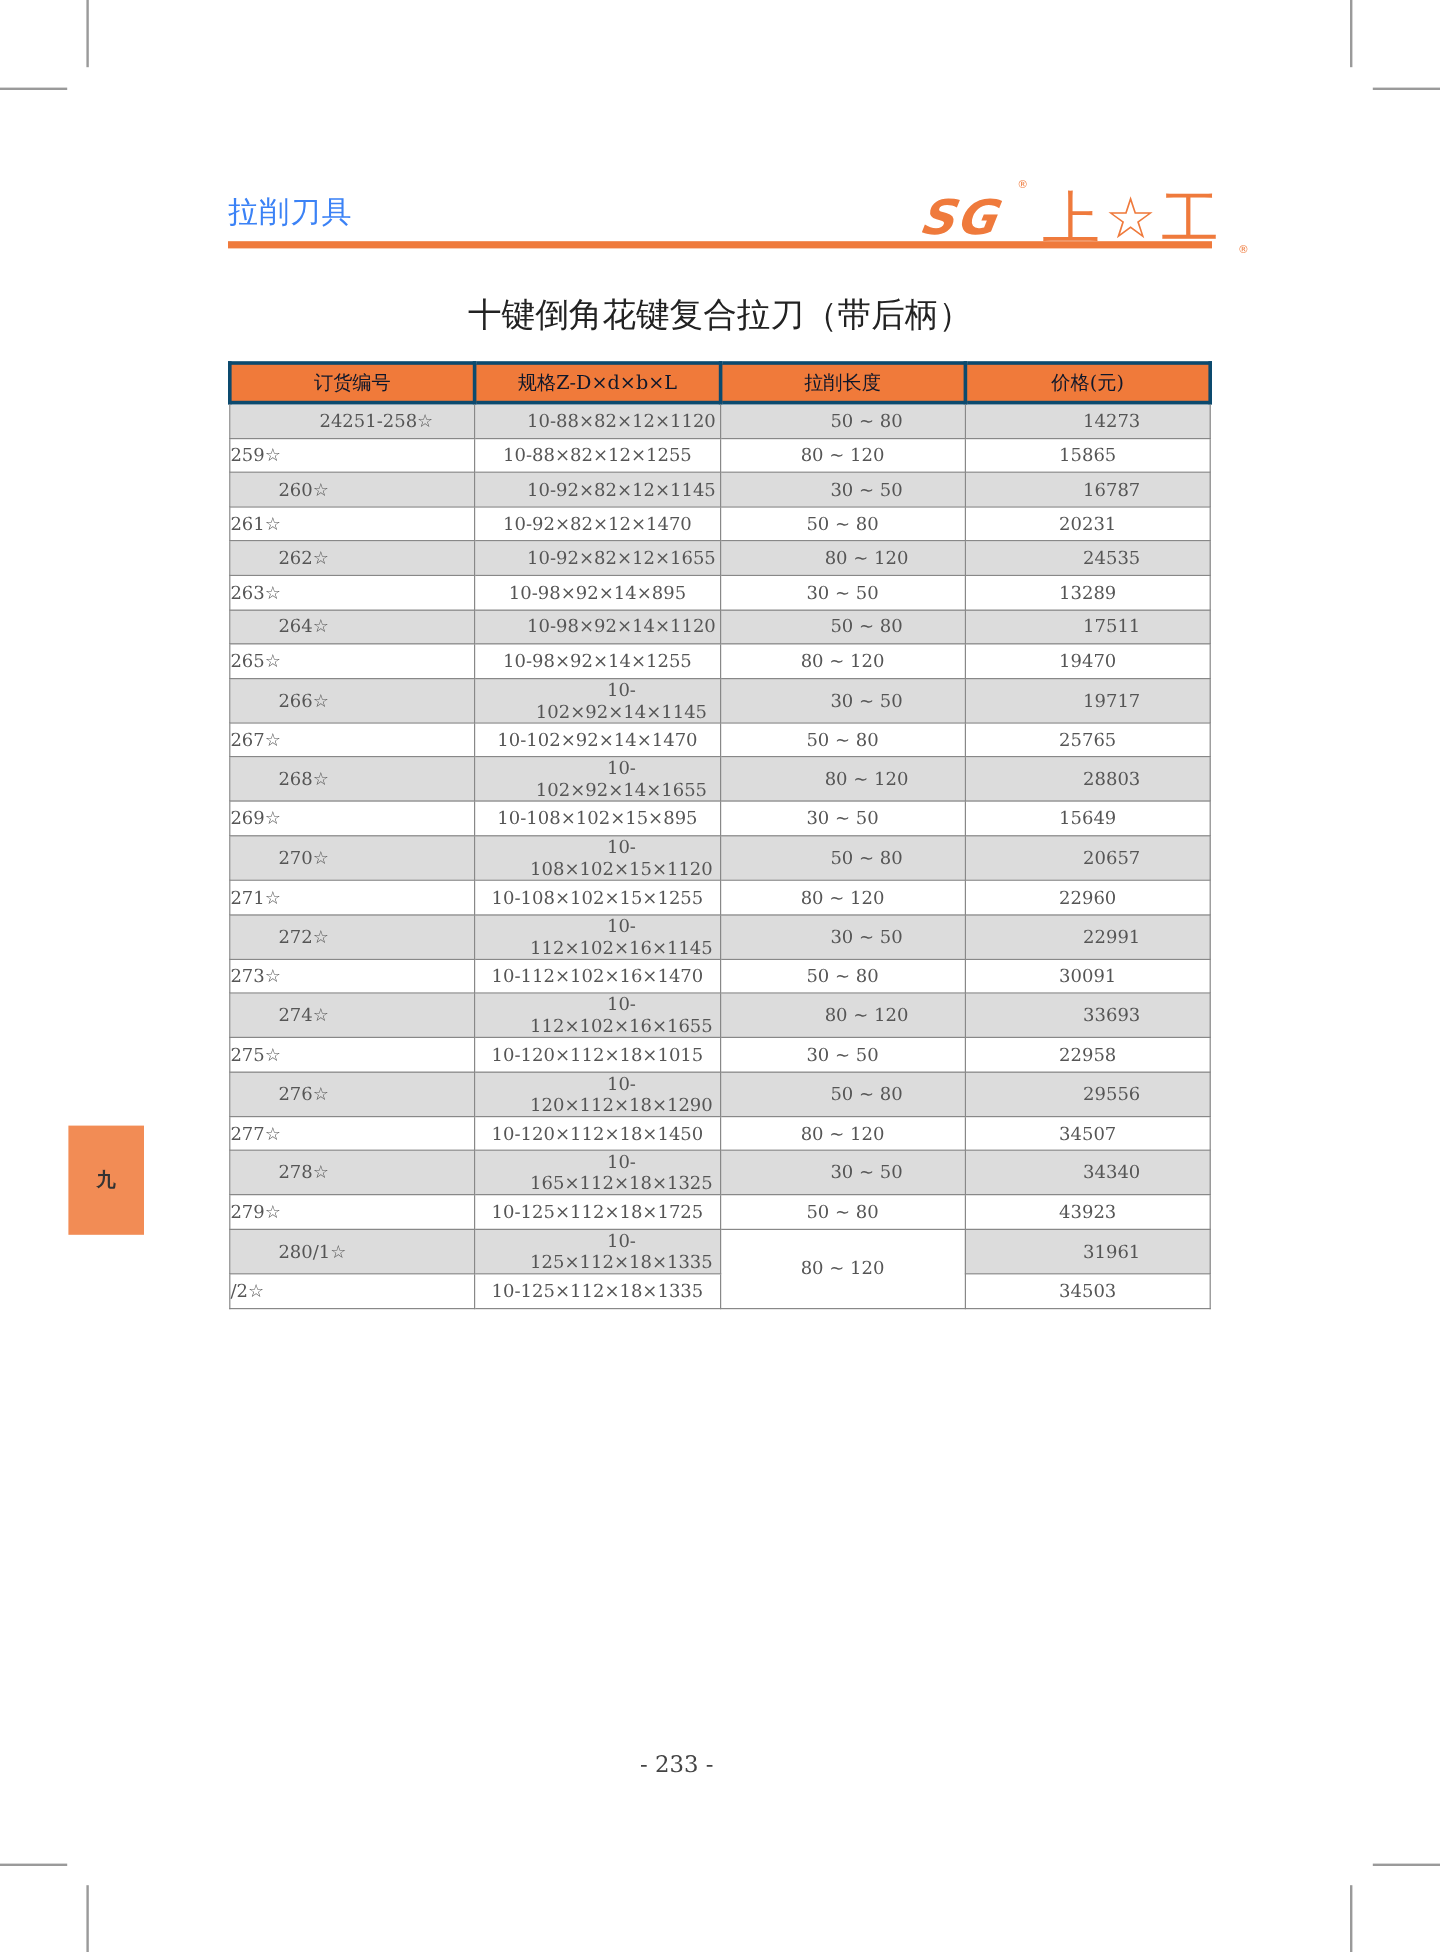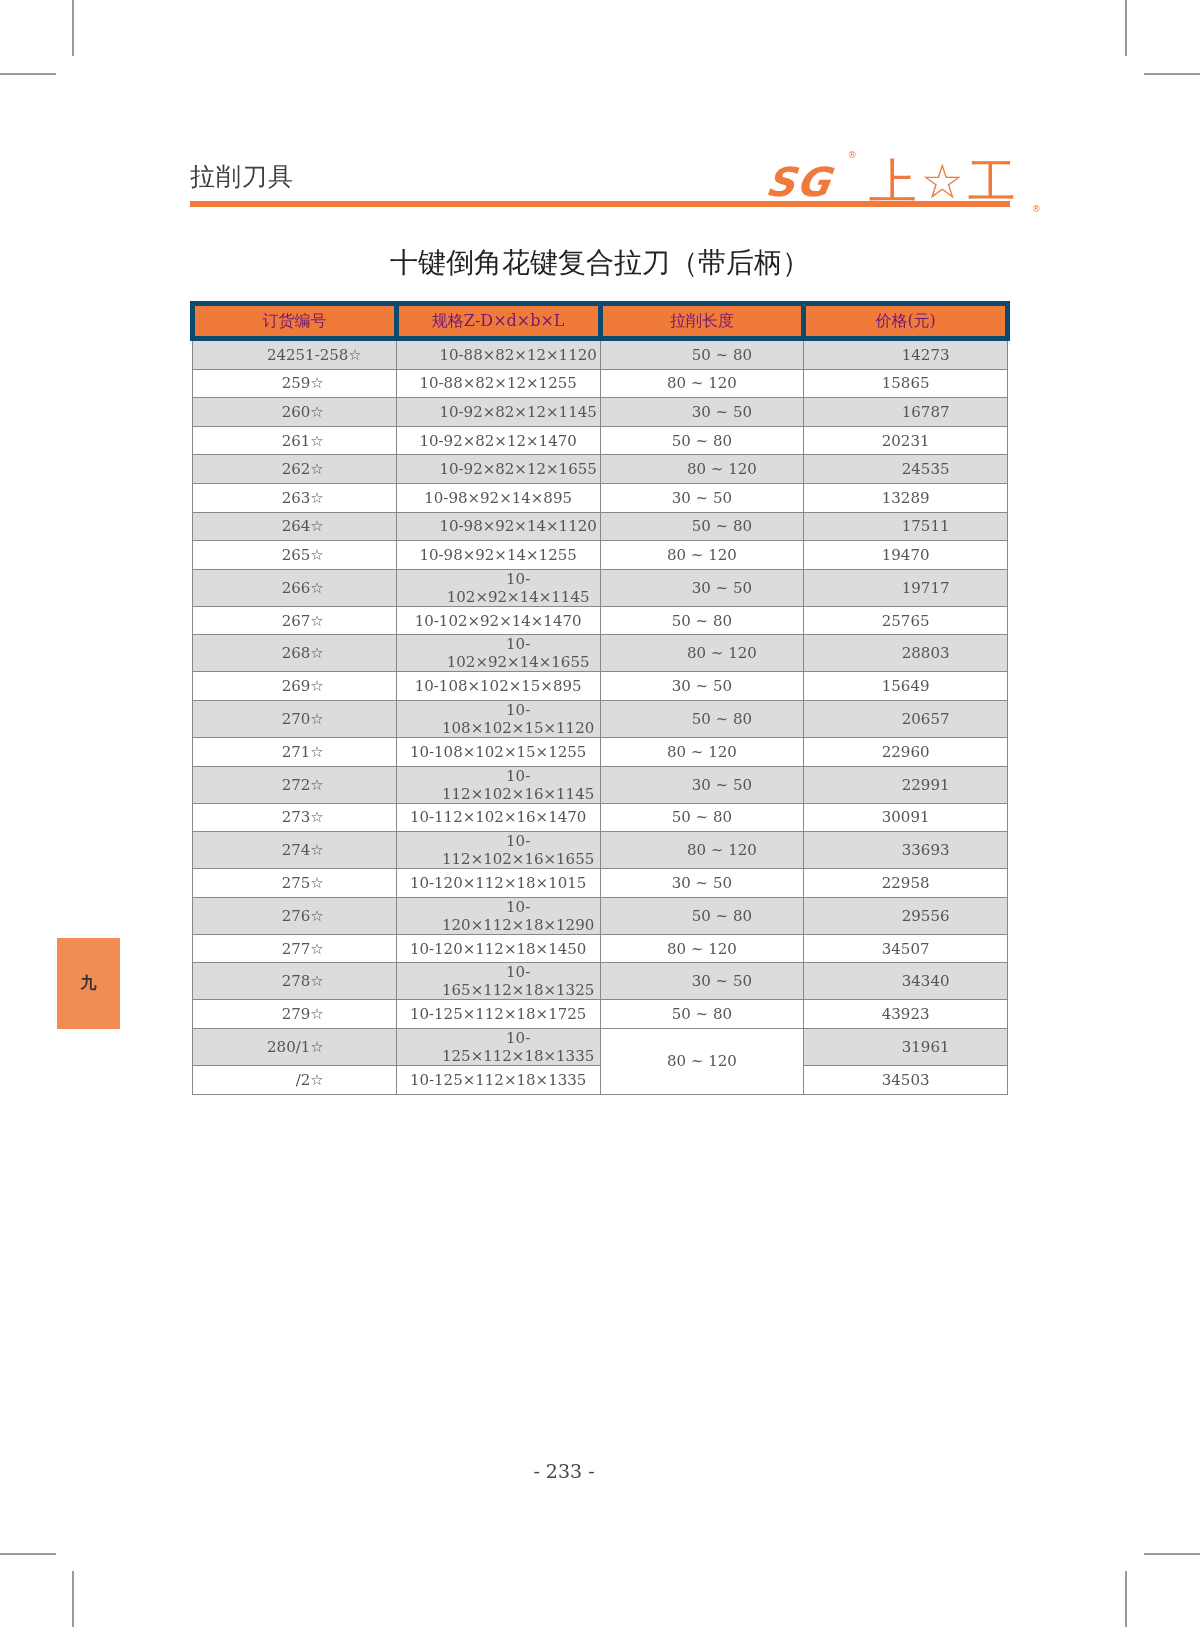--- a/index.html
+++ b/index.html
@@ -1,32 +1,32 @@
 <!DOCTYPE html>
 <html><head>
 <meta charset="utf-8">
 <style>
   html, body { margin: 0; padding: 0; background: #ffffff; }
   body { width: 1200px; height: 1627px; position: relative; overflow: hidden;
          font-family: "DejaVu Sans", "Liberation Sans", sans-serif; color: #333; }
   .crop { position: absolute; background: #9a9a9a; }
   .crop.v { width: 2px; height: 56px; }
   .crop.h { height: 2px; width: 56px; }
-  .header-title { position: absolute; left: 190px; top: 160px; font-size: 25px; color: #404040; letter-spacing: 1px; }
+  .header-title { position: absolute; left: 190px; top: 160px; font-size: 25px; color: #3b82f6; letter-spacing: 1px; }
   .logo { position: absolute; left: 770px; top: 150px; display: flex; align-items: center; gap: 12px; }
   .logo-sg { font-family: "DejaVu Sans", sans-serif; font-weight: bold; font-style: italic; font-size: 40px; color: #ef7a3c; letter-spacing: 2px; transform: skewX(-12deg); }
   .logo-reg { font-size: 9px; color: #ef7a3c; align-self: flex-start; }
   .logo-cn { font-size: 48px; color: #ef7a3c; letter-spacing: 4px; }
   .header-rule { position: absolute; left: 190px; top: 201px; width: 820px; height: 6px; background: #ef7a3c; }
   .doc-title { position: absolute; left: 0; width: 1200px; top: 244px; text-align: center; font-size: 28px; color: #222; }
   table.spec { position: absolute; left: 190px; top: 301px; width: 820px; border-collapse: collapse; font-family: "DejaVu Serif", serif; font-size: 15px; color: #555; table-layout: fixed; }
-  table.spec th { background: #f07a3a; color: #701a75; font-weight: normal; height: 28px; border: 5px solid #0c4a6e; font-size: 16px; }
+  table.spec th { background: #f07a3a; color: #0f172a; font-weight: normal; height: 28px; border: 3px solid #0c4a6e; font-size: 16px; }
   table.spec td { height: 27.6px; border: 1px solid #888; text-align: center; padding: 0; }
   table.spec tr.odd td.shade { background: #dcdcdc; padding-left: 40px; }
-  table.spec td.ord { text-align: right; padding-right: 72px; }
+  table.spec td.ord { text-align: left; padding-right: 72px; }
   table.spec td.ord.first { text-align: center; padding-right: 0; }
   table.spec td.merged { background: #ffffff; }
   .notes { position: absolute; left: 218px; top: 1022px; font-family: "DejaVu Serif", serif; font-size: 14px; color: #444; line-height: 20px; }
   .notes div.indent { padding-left: 36px; }
   .side-tab { position: absolute; left: 57px; top: 938px; width: 63px; height: 91px; background: #f28c55; display: flex; align-items: center; justify-content: center; }
   .side-tab span { font-size: 16px; font-weight: bold; color: #333; }
   .page-num { position: absolute; left: 0; width: 1128px; top: 1460px; text-align: center; font-family: "DejaVu Serif", serif; font-size: 19px; color: #444; }
 </style>
 </head>
 <body>

